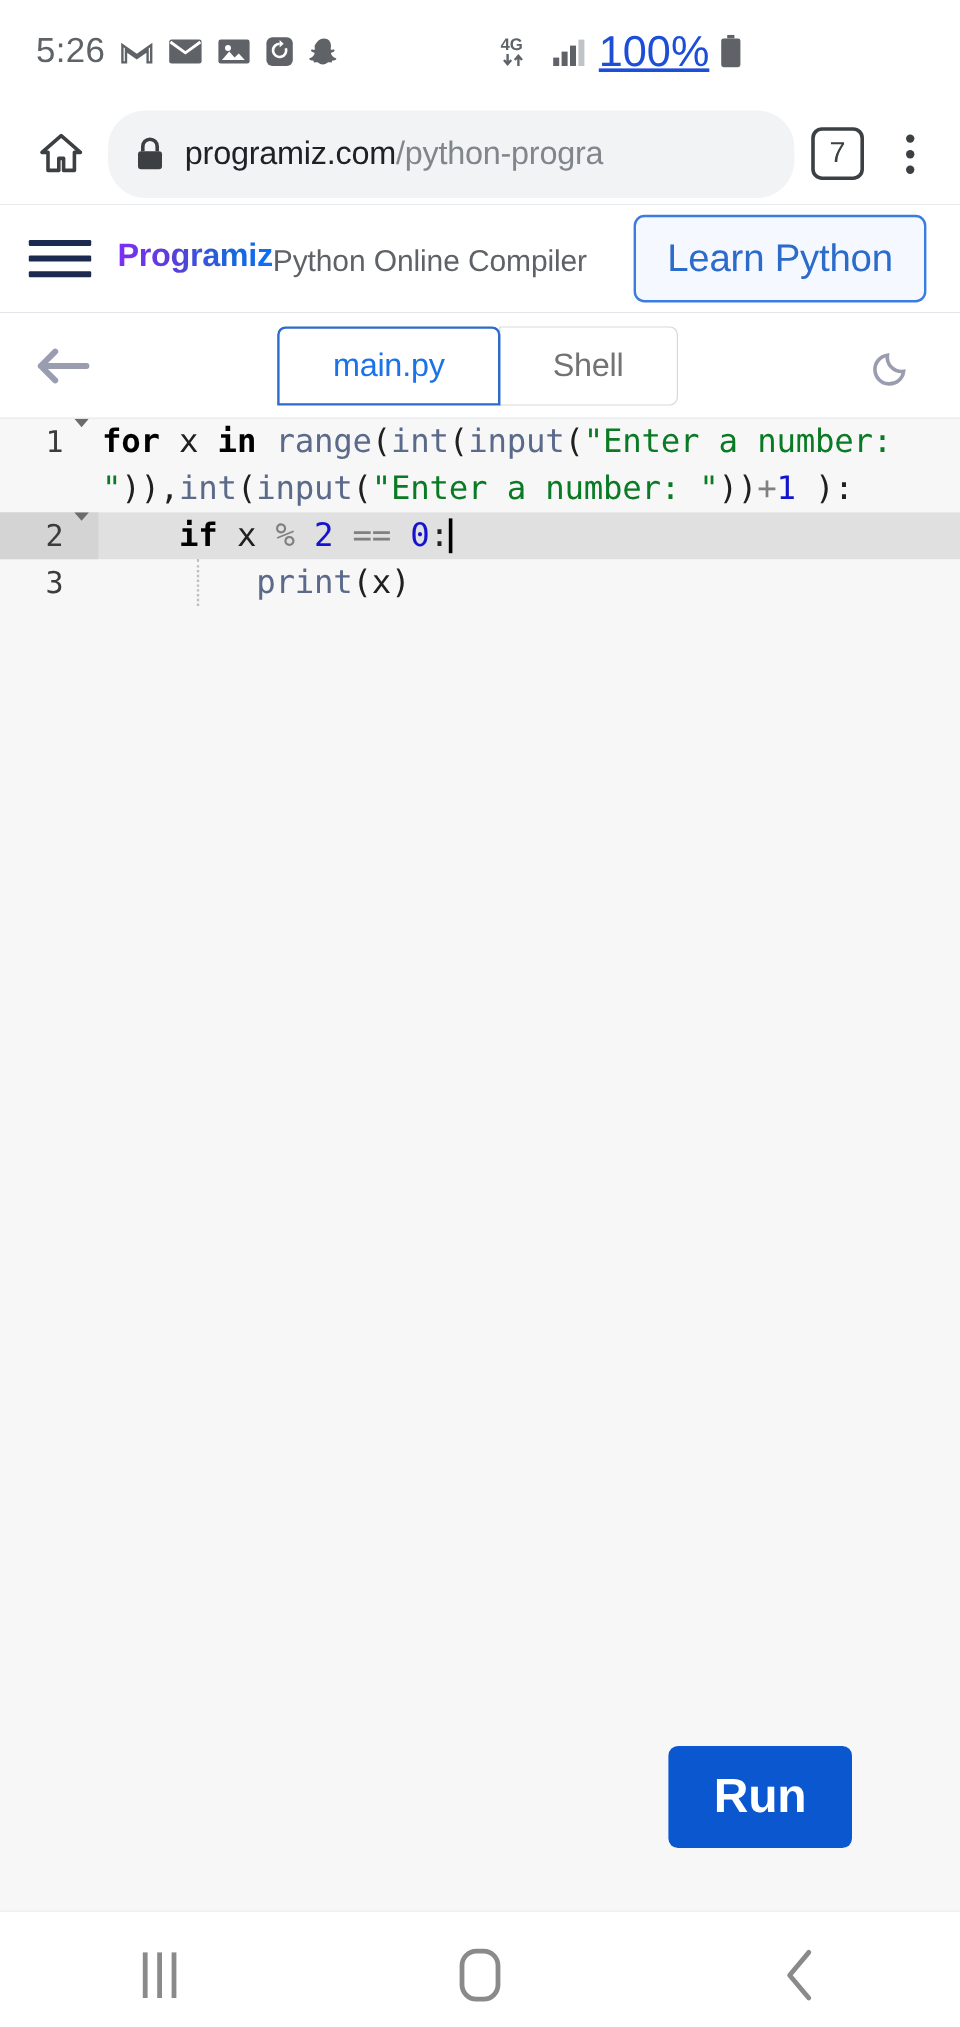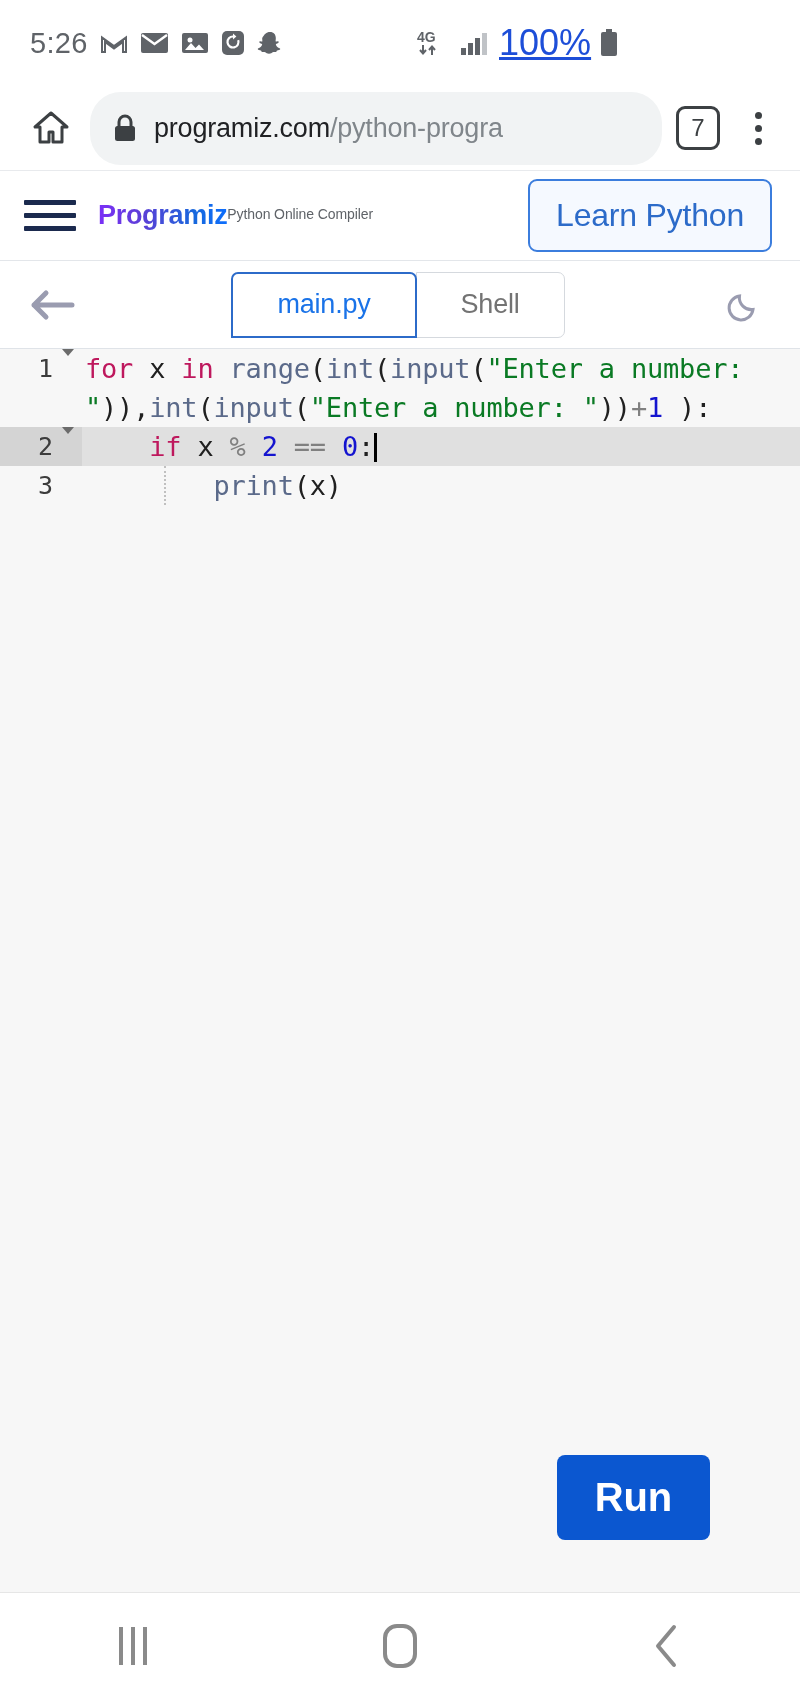--- a/index.html
+++ b/index.html
@@ -127,21 +127,21 @@
     letter-spacing: -0.3px;
     line-height: 1.05;
     background: linear-gradient(90deg, #7b2ff7 0%, #5b3fd6 35%, #1768dd 75%, #0d6efd 100%);
     -webkit-background-clip: text;
     background-clip: text;
     color: transparent;
     display: inline-block;
     position: relative;
   }
   .brand-sub {
-    font-size: 14px;
+    font-size: 25px;
     color: #5f6368;
     margin-top: 5px;
     letter-spacing: -0.1px;
   }
   .learn-btn {
     border: 2px solid #3b7ddd;
     background: #f5f9ff;
     color: #2c6bc9;
     font-size: 32px;
     border-radius: 9px;
@@ -229,21 +229,21 @@
     flex: 1 1 auto;
     font-size: 27px;
     line-height: 39px;
     padding-left: 3px;
     white-space: pre-wrap;
     word-break: break-all;
     color: #222222;
     position: relative;
     letter-spacing: -0.2px;
   }
-  .kw   { color: #be185d; }       
+  .kw   { color: #000000; font-weight: bold; }       
   .fn   { color: #5b6a8a; }       
   .str  { color: #0a7a24; }       
   .num2 { color: #1414cf; }       
   .op   { color: #808080; }       
   .pln  { color: #202020; }       
   .indent-guide {
     position: absolute;
     left: 82px;
     width: 0;
     border-left: 2px dotted #c0c0c0;

